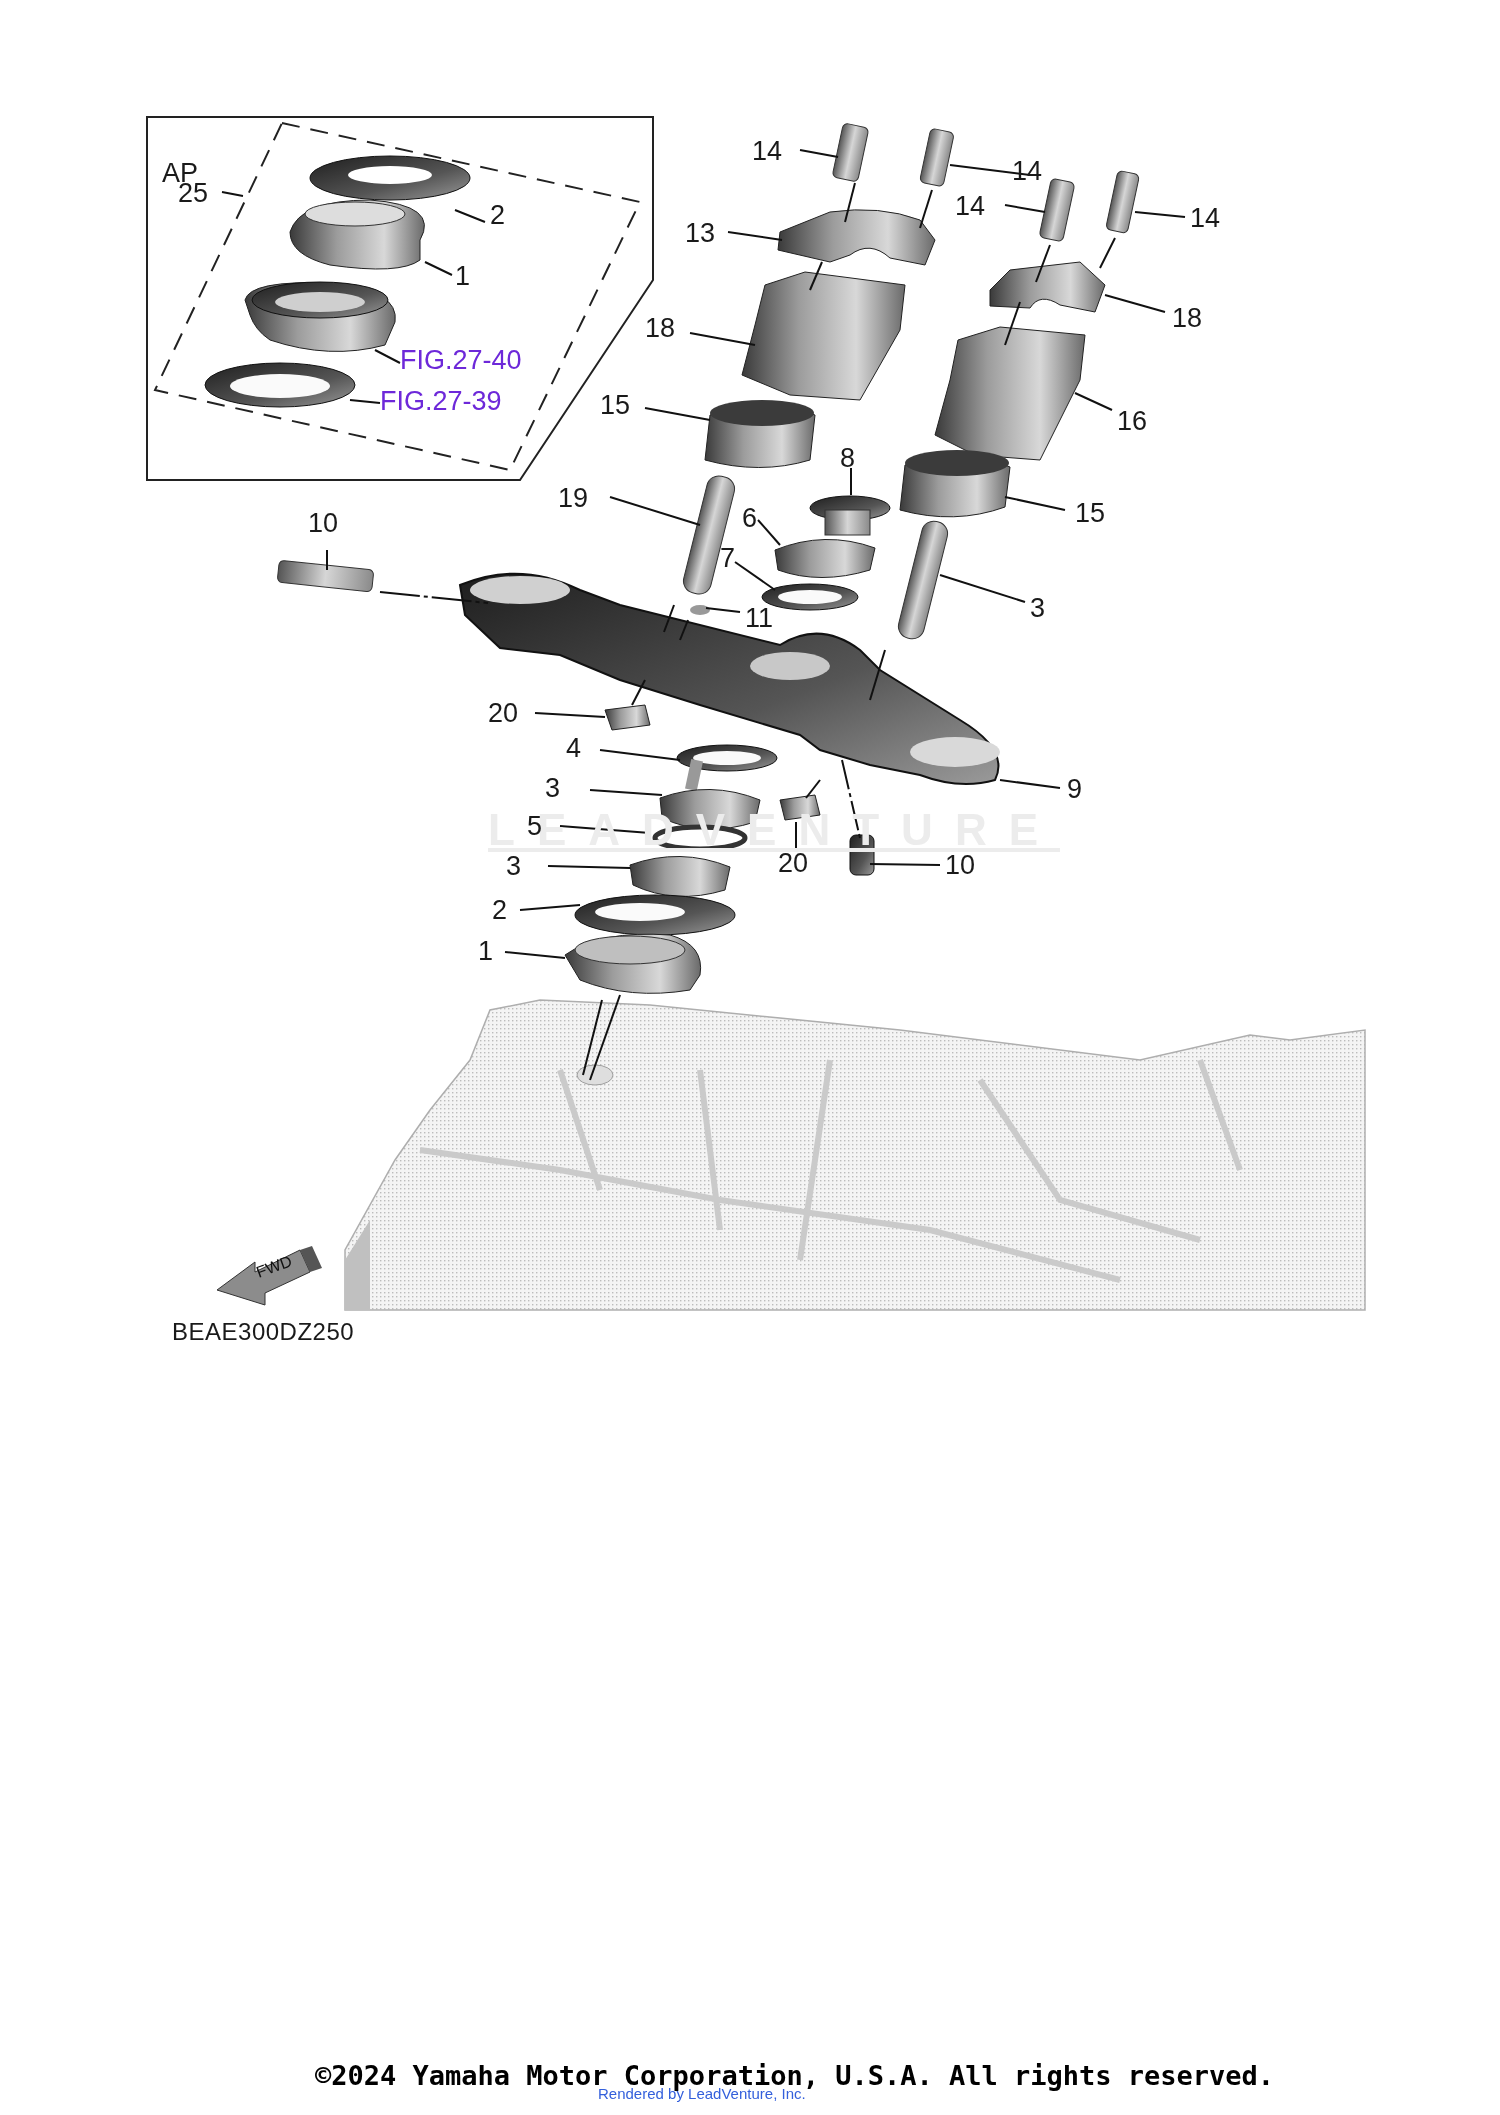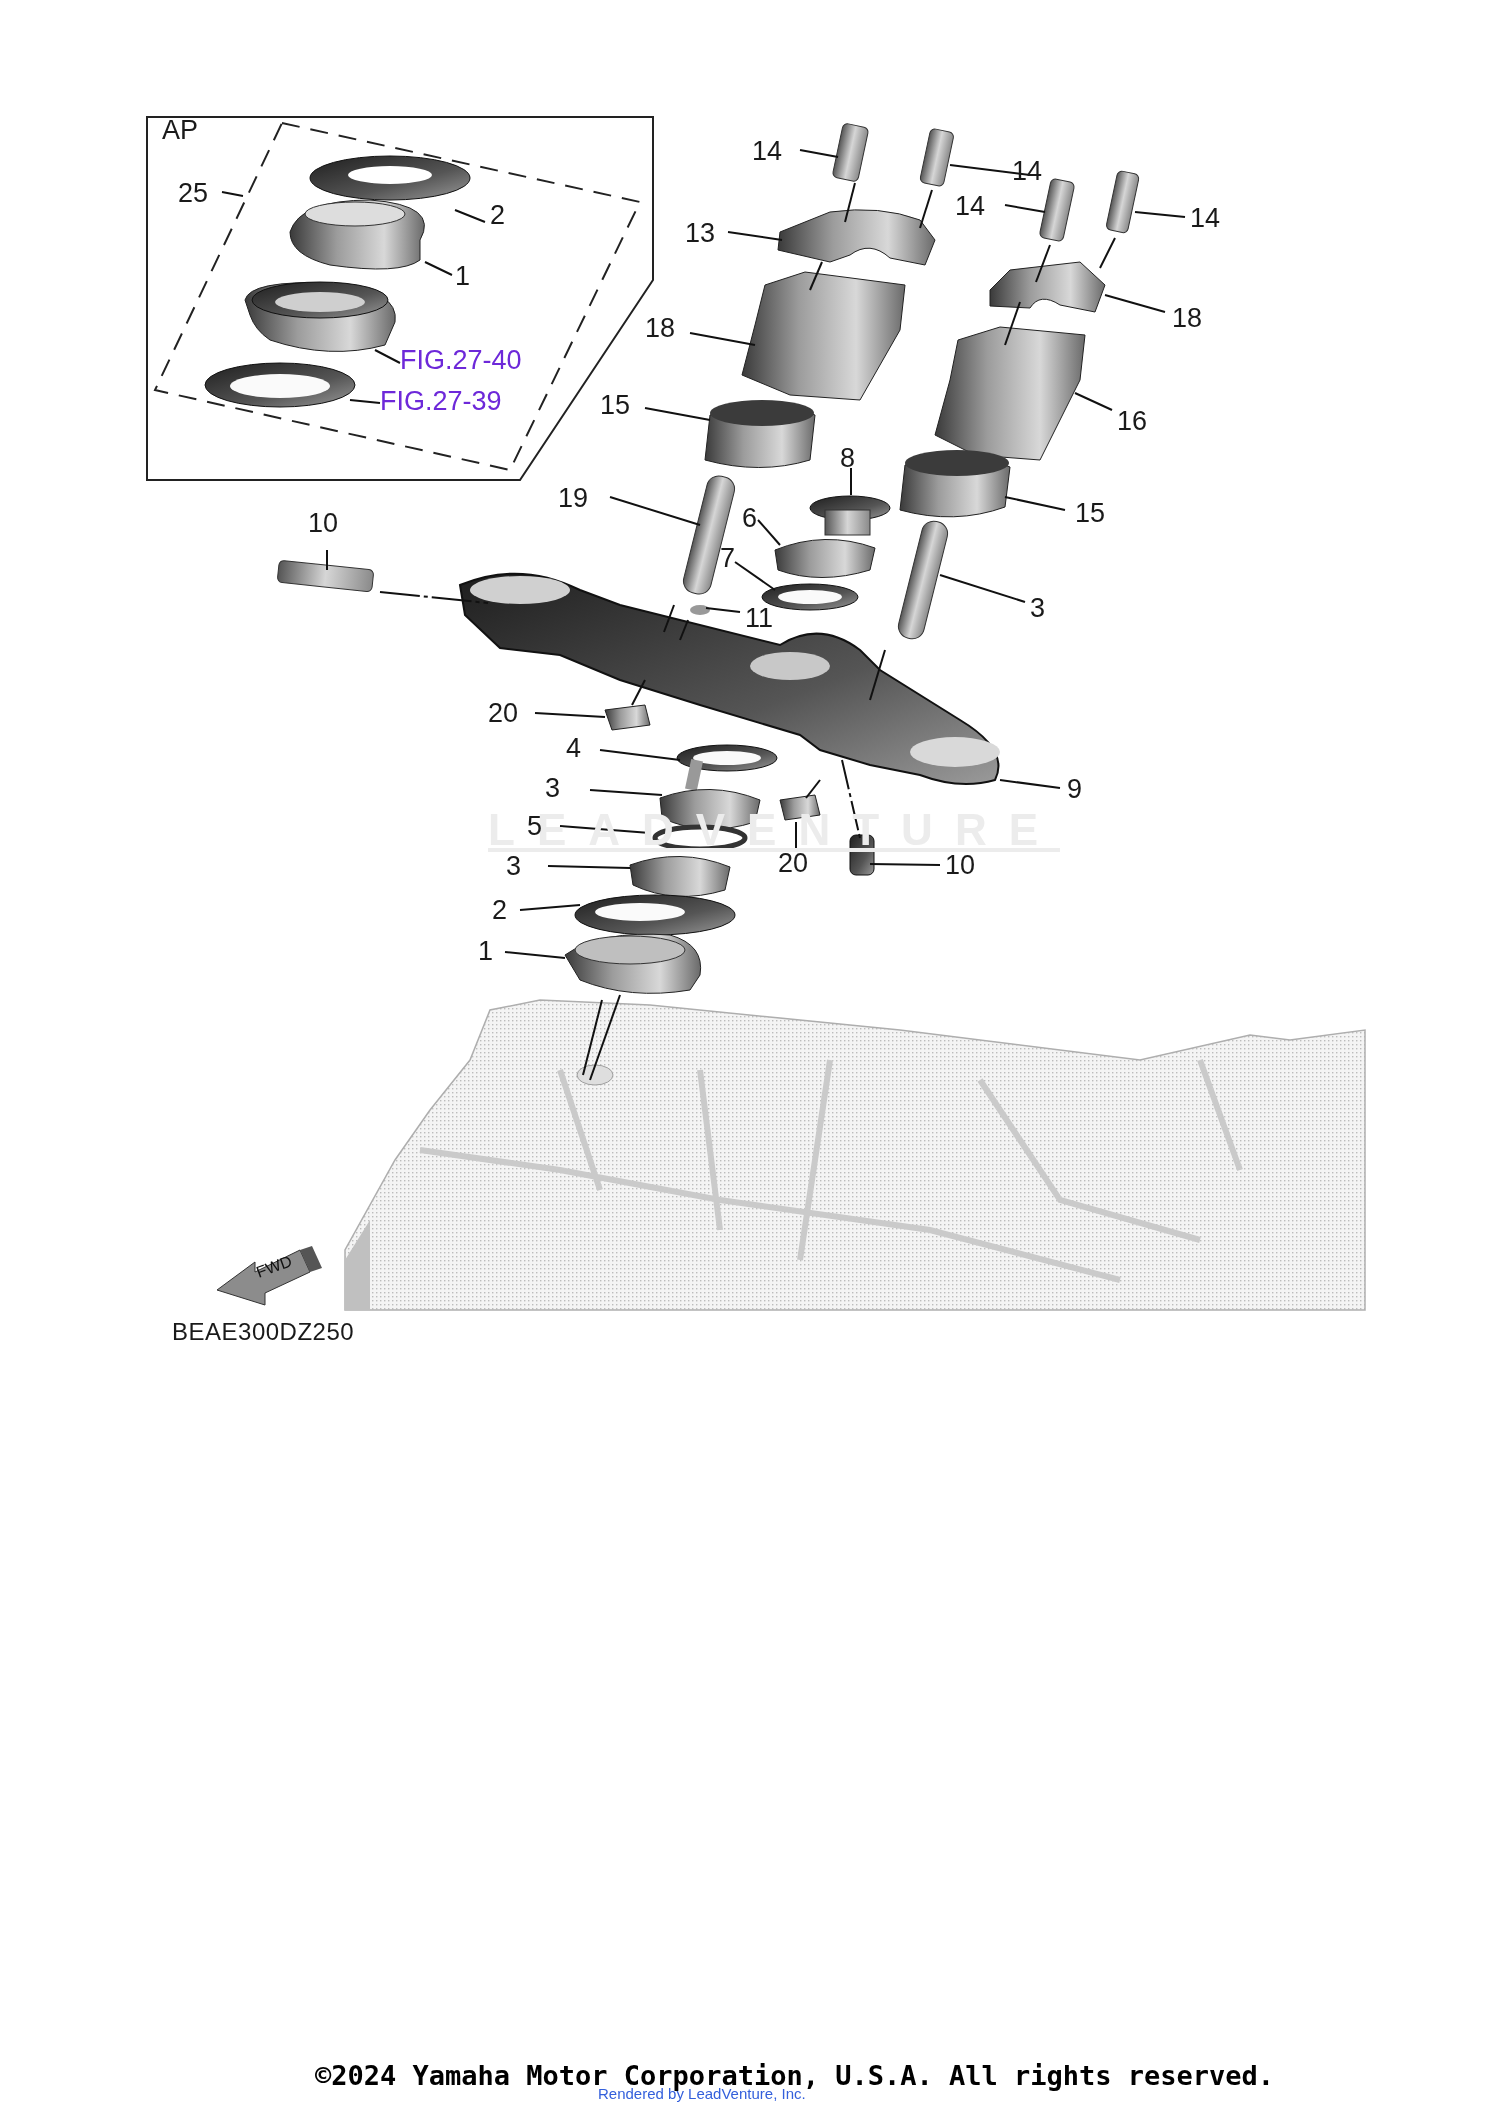--- a/index.html
+++ b/index.html
@@ -2,21 +2,21 @@
 <html><head>
 <meta charset="utf-8">
 <style>
   html, body { margin:0; padding:0; background:#ffffff; }
   body { width:1500px; height:2115px; position:relative; overflow:hidden;
          font-family:"Liberation Sans", sans-serif; color:#1a1a1a; }
   .abs { position:absolute; }
   svg.art { position:absolute; left:0; top:0; width:1500px; height:2115px; }
   .callout { position:absolute; font-size:27px; line-height:1; color:#1a1a1a; white-space:nowrap; }
   .fig-ref { position:absolute; font-size:27px; line-height:1; color:#6d28d9; white-space:nowrap; }
-  .ap-label { position:absolute; font-size:27px; line-height:1; }
+  .ap-label { position:absolute; font-size:27px; line-height:1;margin-top:43px; }
   .diagram-id { position:absolute; font-size:24px; letter-spacing:0.5px; }
   .copyright { position:absolute; font-family:"DejaVu Sans Mono", monospace; font-size:27px; font-weight:bold;
                left:275px; top:2060px; white-space:nowrap; color:#000;margin-left:40px; }
   .rendered-by { position:absolute; font-family:"Liberation Sans", sans-serif; font-size:15px; color:#1d4ed8;
                  left:598px; top:2085px; white-space:nowrap; opacity:.9; }
   .watermark { position:absolute; left:488px; top:805px; font-size:44px; font-weight:bold;
                letter-spacing:22px; color:#ececec; white-space:nowrap;text-decoration:underline; }
 </style>
 </head>
 <body>

